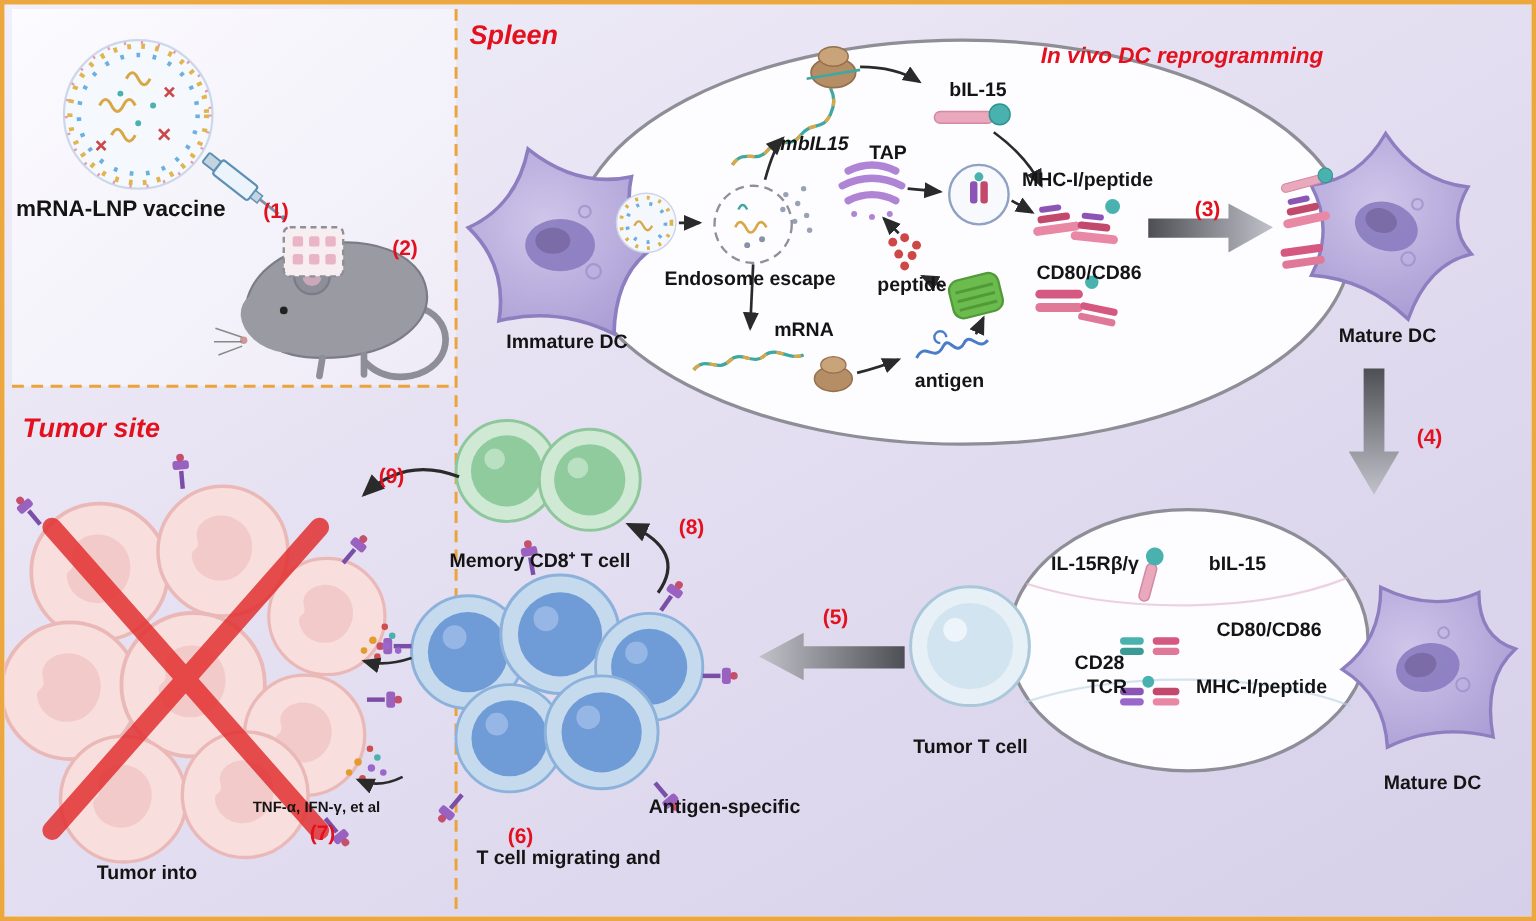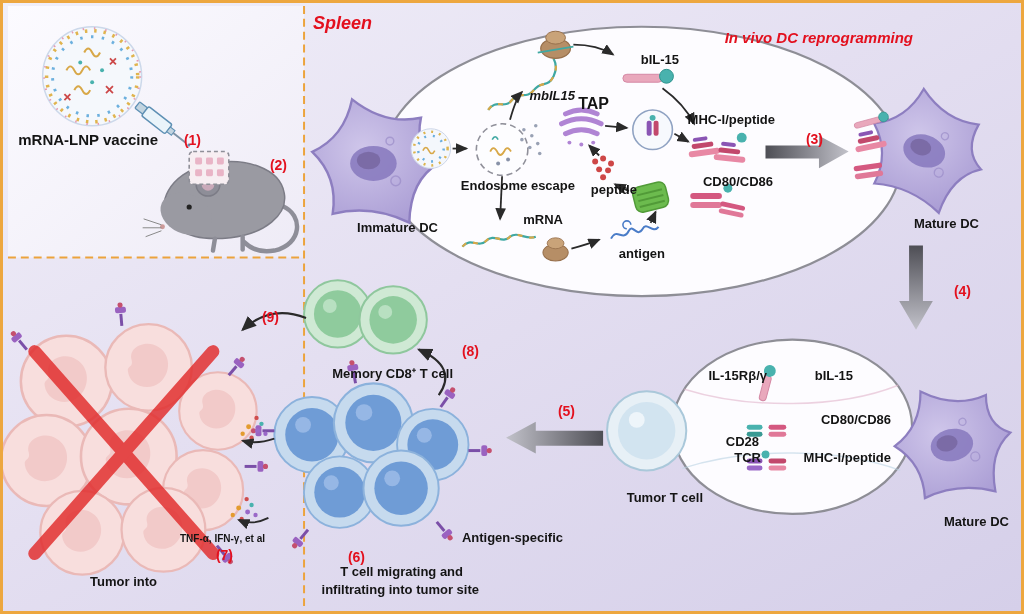--- a/index.html
+++ b/index.html
@@ -5,29 +5,29 @@
   html,body{margin:0;padding:0;background:#fff;}
   .stage{
     position:relative;width:1024px;height:614px;box-sizing:border-box;
     border:3px solid #eda73f;overflow:hidden;
     background:linear-gradient(150deg,#f1eff9 0%,#e4dff1 45%,#d5cfe9 100%);
     font-family:"Liberation Sans",sans-serif;
   }
   svg.scene{position:absolute;left:0;top:0;width:100%;height:100%;z-index:1;}
   .lbl{
     position:absolute;z-index:2;font-weight:700;font-size:13px;color:#141414;
-    text-align:right;line-height:1.15;font-family:"Liberation Sans",sans-serif;
+    text-align:center;line-height:1.15;font-family:"Liberation Sans",sans-serif;
     white-space:nowrap;
   }
   .red{color:#e3101e;}
   .italic{font-style:italic;}
   .t18{font-size:18px;}
   .t15{font-size:15px;}
   .t14{font-size:14px;}
-  .t12{font-size:16px;}
+  .t12{font-size:13px;}
   .t10{font-size:10px;}
   .left{text-align:left;}
 </style>
 </head>
 <body>
 
 <div class="stage">
 
 <svg class="scene" viewBox="0 0 1024 614">
   <defs>
@@ -401,24 +401,24 @@
 <div class="lbl" style="left:690px;top:366px;width:74px;">IL-15Rβ/γ</div>
 <div class="lbl" style="left:794px;top:366px;width:56px;">bIL-15</div>
 <div class="lbl" style="left:704px;top:410px;width:52px;margin-top:22px;">CD28</div>
 <div class="lbl" style="left:798px;top:410px;width:90px;">CD80/CD86</div>
 <div class="lbl" style="left:712px;top:448px;width:46px;">TCR</div>
 <div class="lbl" style="left:788px;top:448px;width:100px;">MHC-I/peptide</div>
 <div class="lbl" style="left:588px;top:488px;width:112px;">Tumor T cell</div>
 <div class="lbl" style="left:898px;top:512px;width:108px;">Mature DC</div>
 <div class="lbl red t14" style="left:536px;top:400px;width:36px;">(5)</div>
 
+<div class="lbl red italic t18 left" style="left:12px;top:272px;width:140px;">Tumor site</div>
 <div class="lbl red t14" style="left:240px;top:306px;width:36px;">(9)</div>
 <div class="lbl" style="left:264px;top:364px;width:186px;">Memory CD8⁺ T cell</div>
 <div class="lbl red t14" style="left:440px;top:340px;width:36px;">(8)</div>
 <div class="lbl" style="left:400px;top:498px;width:160px;margin-top:30px;">Antigen-specific</div>
 <div class="lbl red t14" style="left:326px;top:546px;width:36px;">(6)</div>
 <div class="lbl" style="left:292px;top:562px;width:168px;">T cell migrating and</div>
-<div class="lbl" style="left:280px;top:580px;width:196px;">infiltrating into tumor site</div>
 <div class="lbl t10" style="left:154px;top:530px;width:108px;">TNF-α, IFN-γ, et al</div>
 <div class="lbl red t14" style="left:194px;top:544px;width:36px;">(7)</div>
 <div class="lbl" style="left:36px;top:572px;width:118px;">Tumor into</div>
 
 </div>
 
 </body></html>

